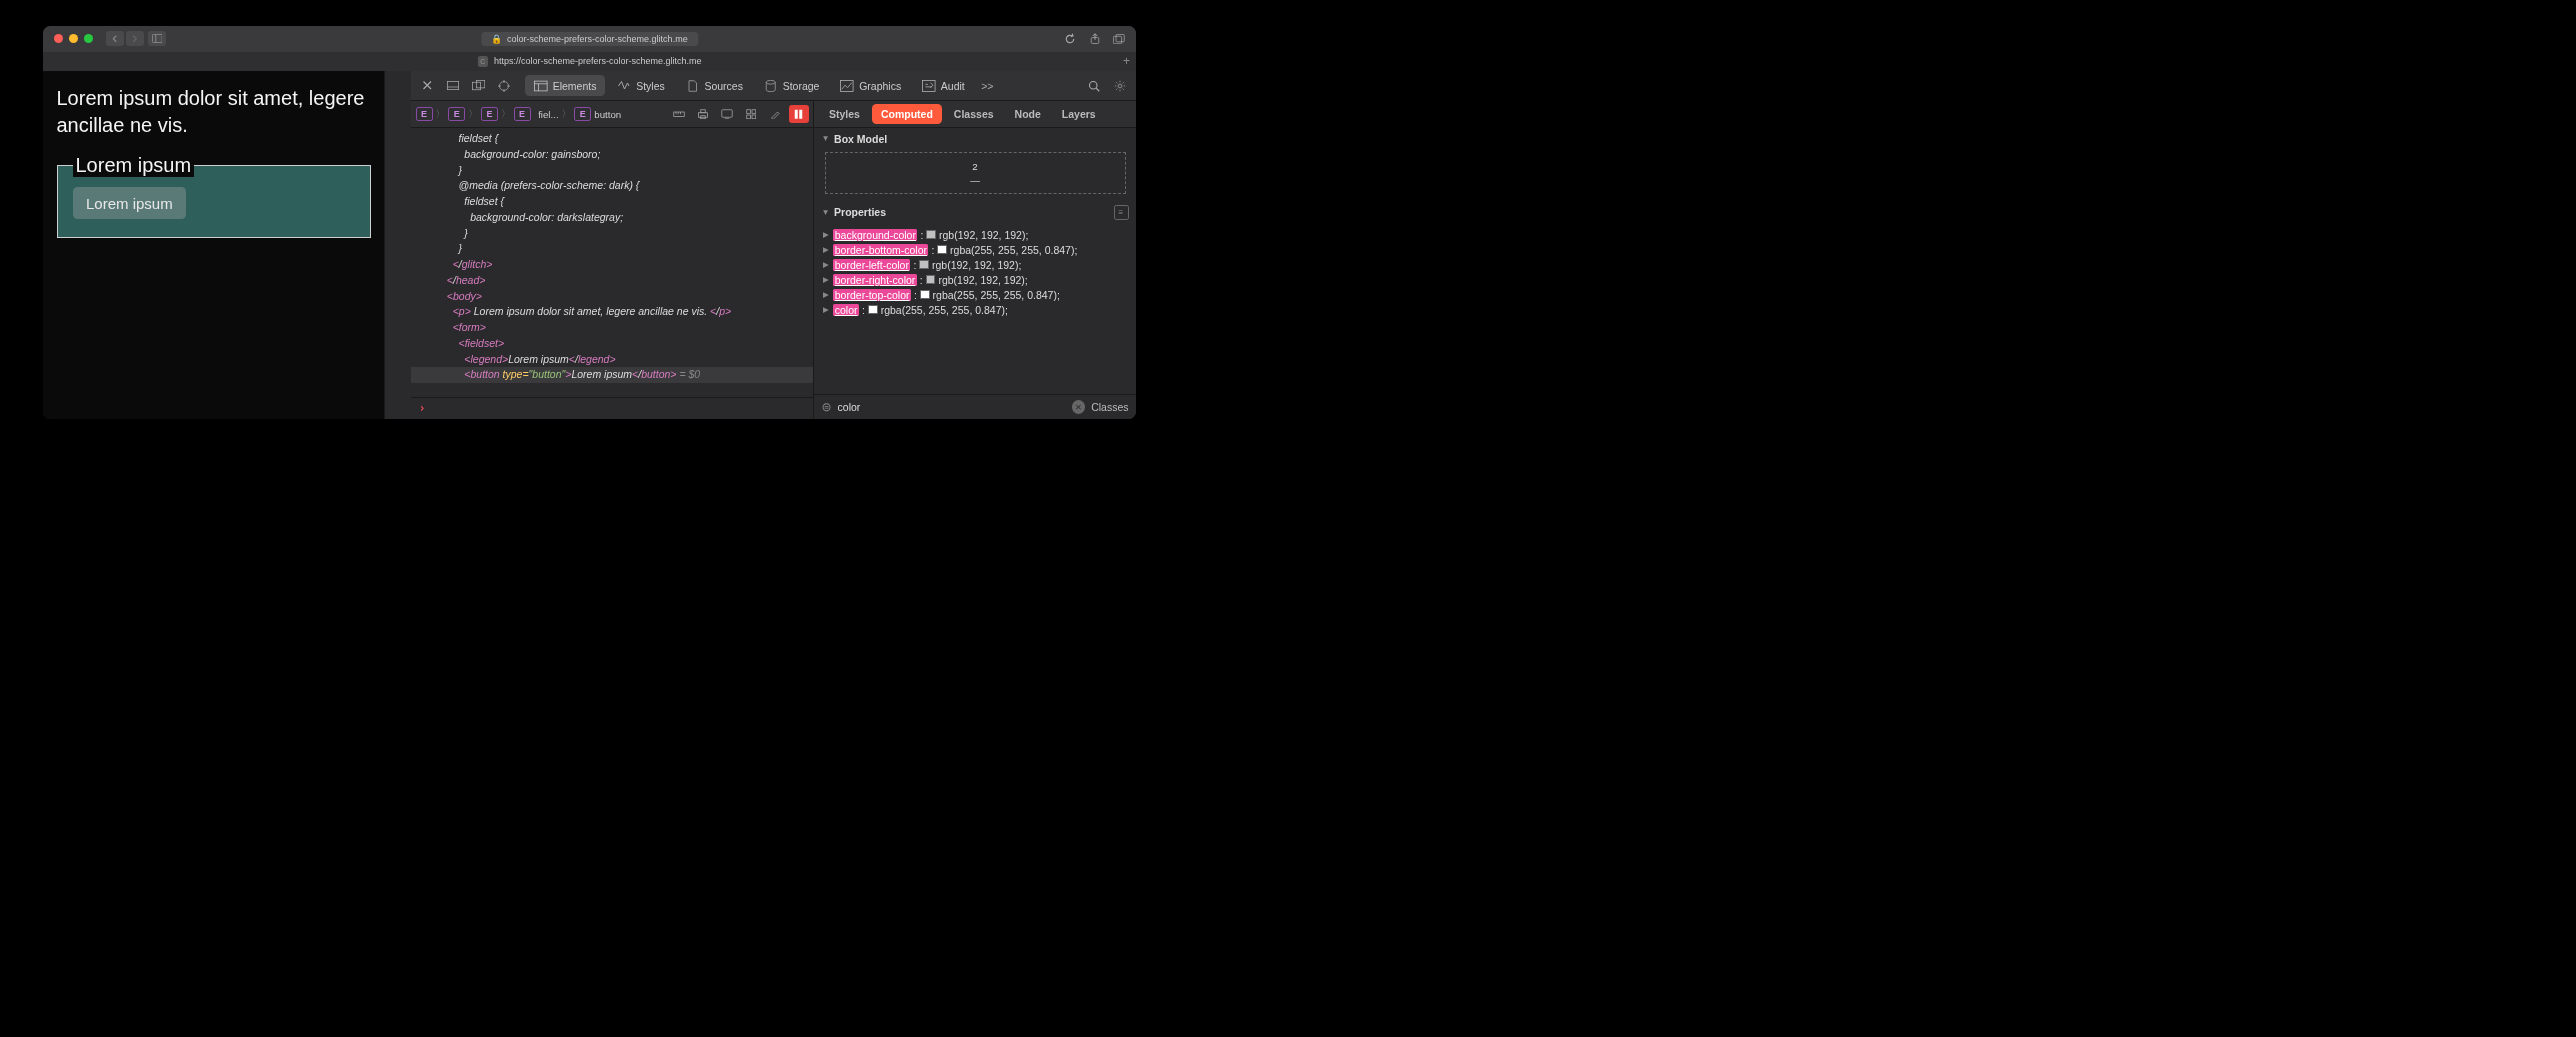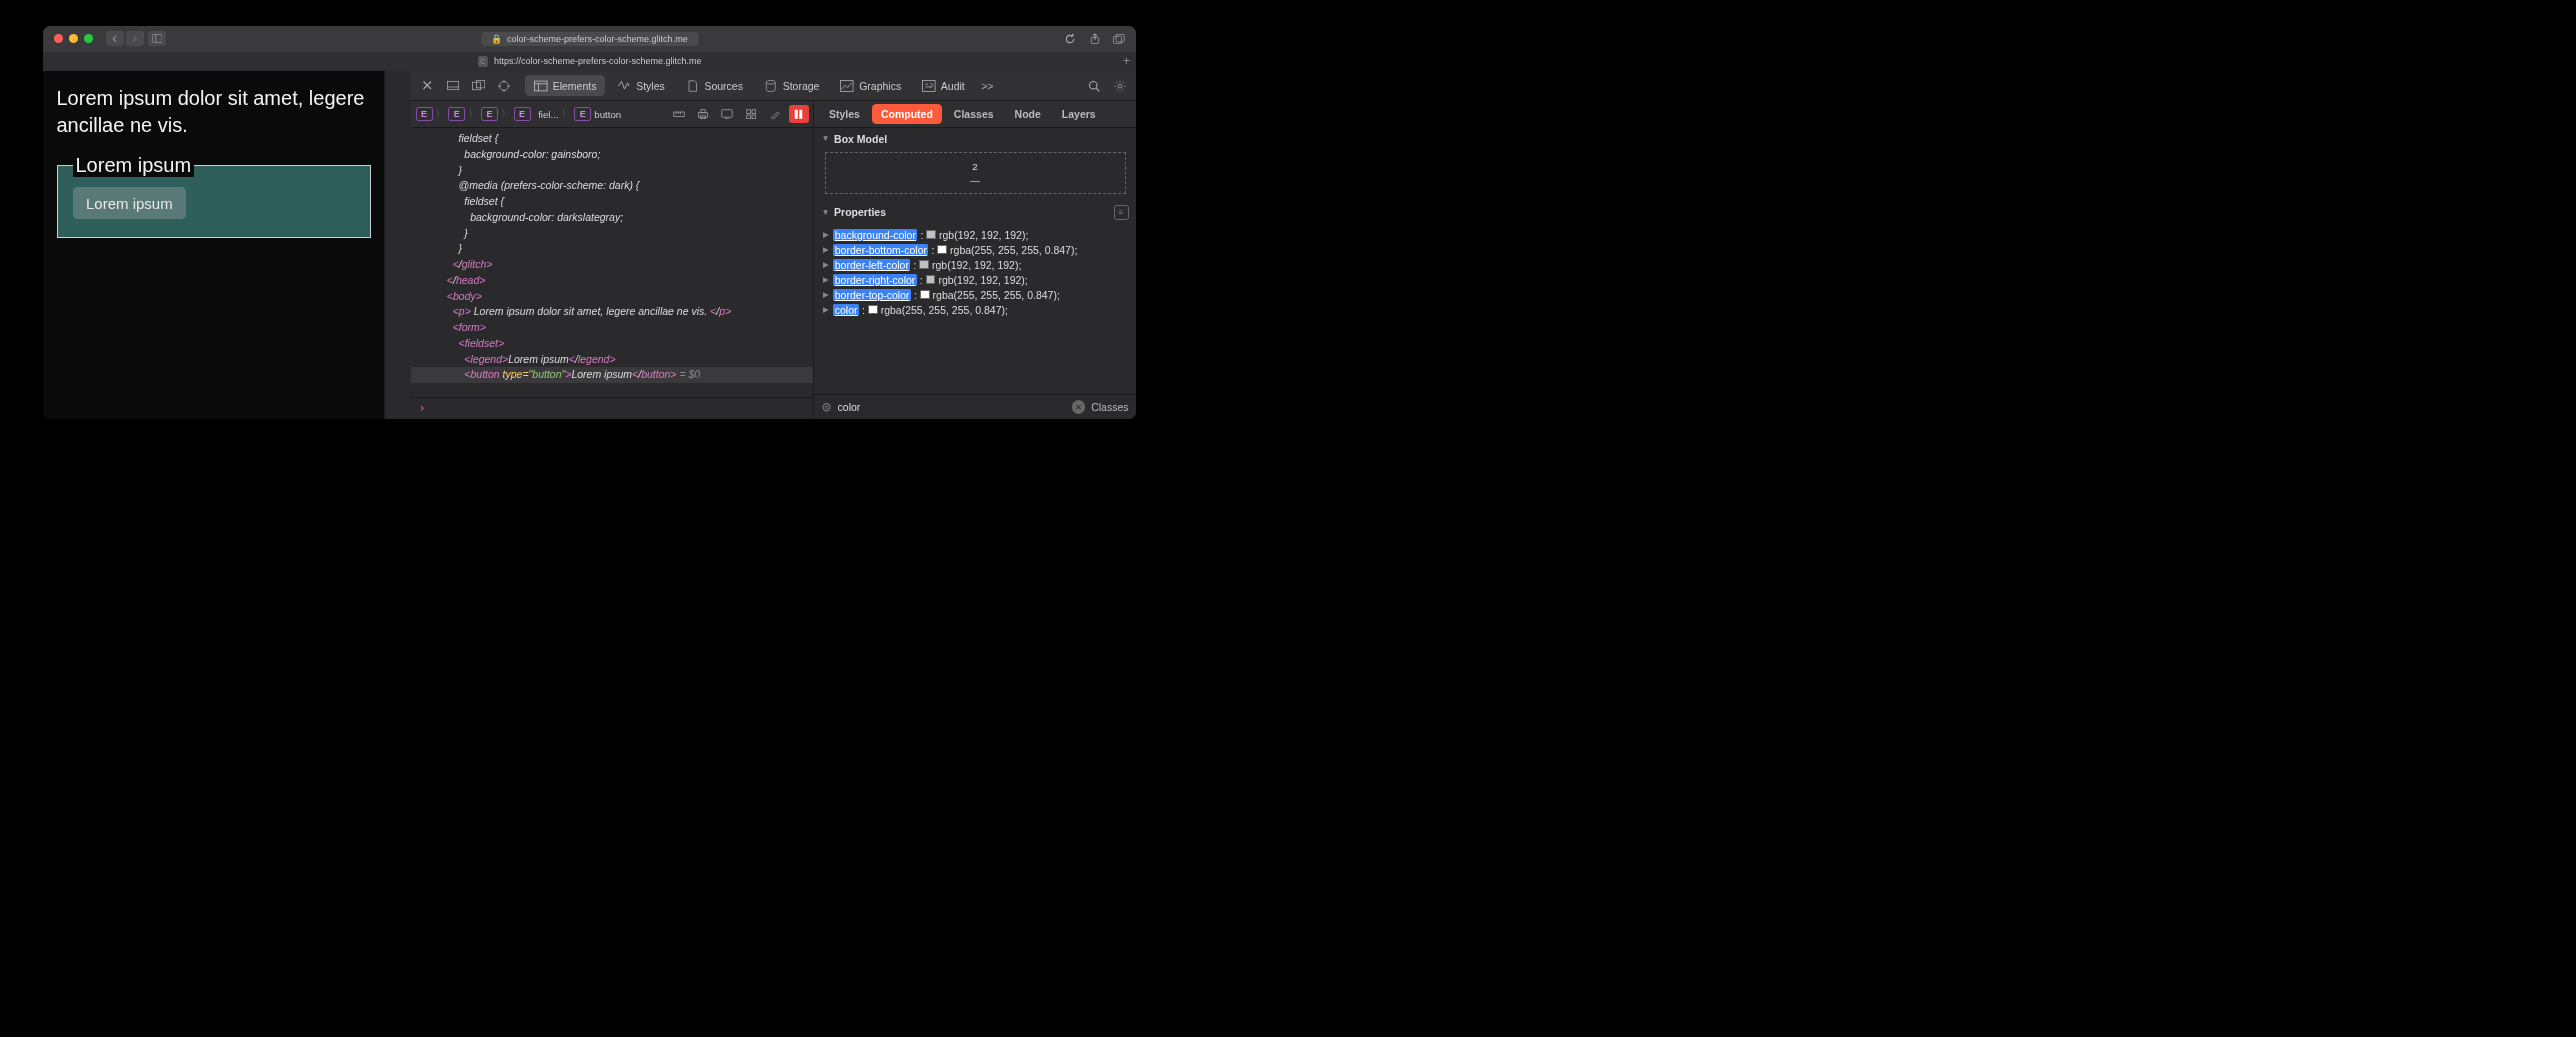--- a/index.html
+++ b/index.html
@@ -76,21 +76,21 @@
 
 .section-hdr { display:flex; align-items:center; padding:4.5px 7.5px; color:#ddd; font-size:10.5px; font-weight:600; gap:4.5px; }
 .section-hdr .arrow { color:#888; font-size:8.2px; }
 
 .boxmodel { margin:3px 10.5px 6px; border:0.7px dashed #666; padding:6px 0; text-align:center; color:#ddd; font-family:Menlo,monospace; font-size:9.7px; }
 .boxmodel .row { padding:1.5px 0; }
 
 .props { flex:1; overflow:auto; padding:3px 9px; font-size:10.5px; color:#ddd; }
 .prop { padding:1.5px 0; display:flex; align-items:center; gap:3px; flex-wrap:wrap; }
 .prop .arrow { color:#888; font-size:7.5px; margin-right:1.5px; }
-.prop-name { background:#3b82f6; color:#fff; padding:0 1.5px; border-radius:1.5px; text-decoration:underline; }
+.prop-name { background:#ec4899; color:#fff; padding:0 1.5px; border-radius:1.5px; text-decoration:underline; }
 .swatch { width:9.7px; height:9.7px; border:0.7px solid #666; display:inline-block; vertical-align:middle; }
 .prop-val { color:#ddd; }
 
 .filter-row { height:25.5px; border-top:0.7px solid #1a1a1a; display:flex; align-items:center; padding:0 7.5px; gap:6px; }
 .filter-ico { color:#888; }
 .filter-input { flex:1; background:transparent; border:none; color:#ddd; font-size:10.5px; outline:none; }
 .clear-btn { width:13.5px; height:13.5px; border-radius:50%; background:#666; color:#2a2a2c; display:flex; align-items:center; justify-content:center; font-size:8.2px; }
 .classes-btn { color:#bbb; font-size:10.5px; }
 
 .options-ico { margin-left:auto; width:15px; height:15px; border:0.7px solid #666; border-radius:2.2px; display:flex; align-items:center; justify-content:center; color:#888; font-size:8.2px; }

